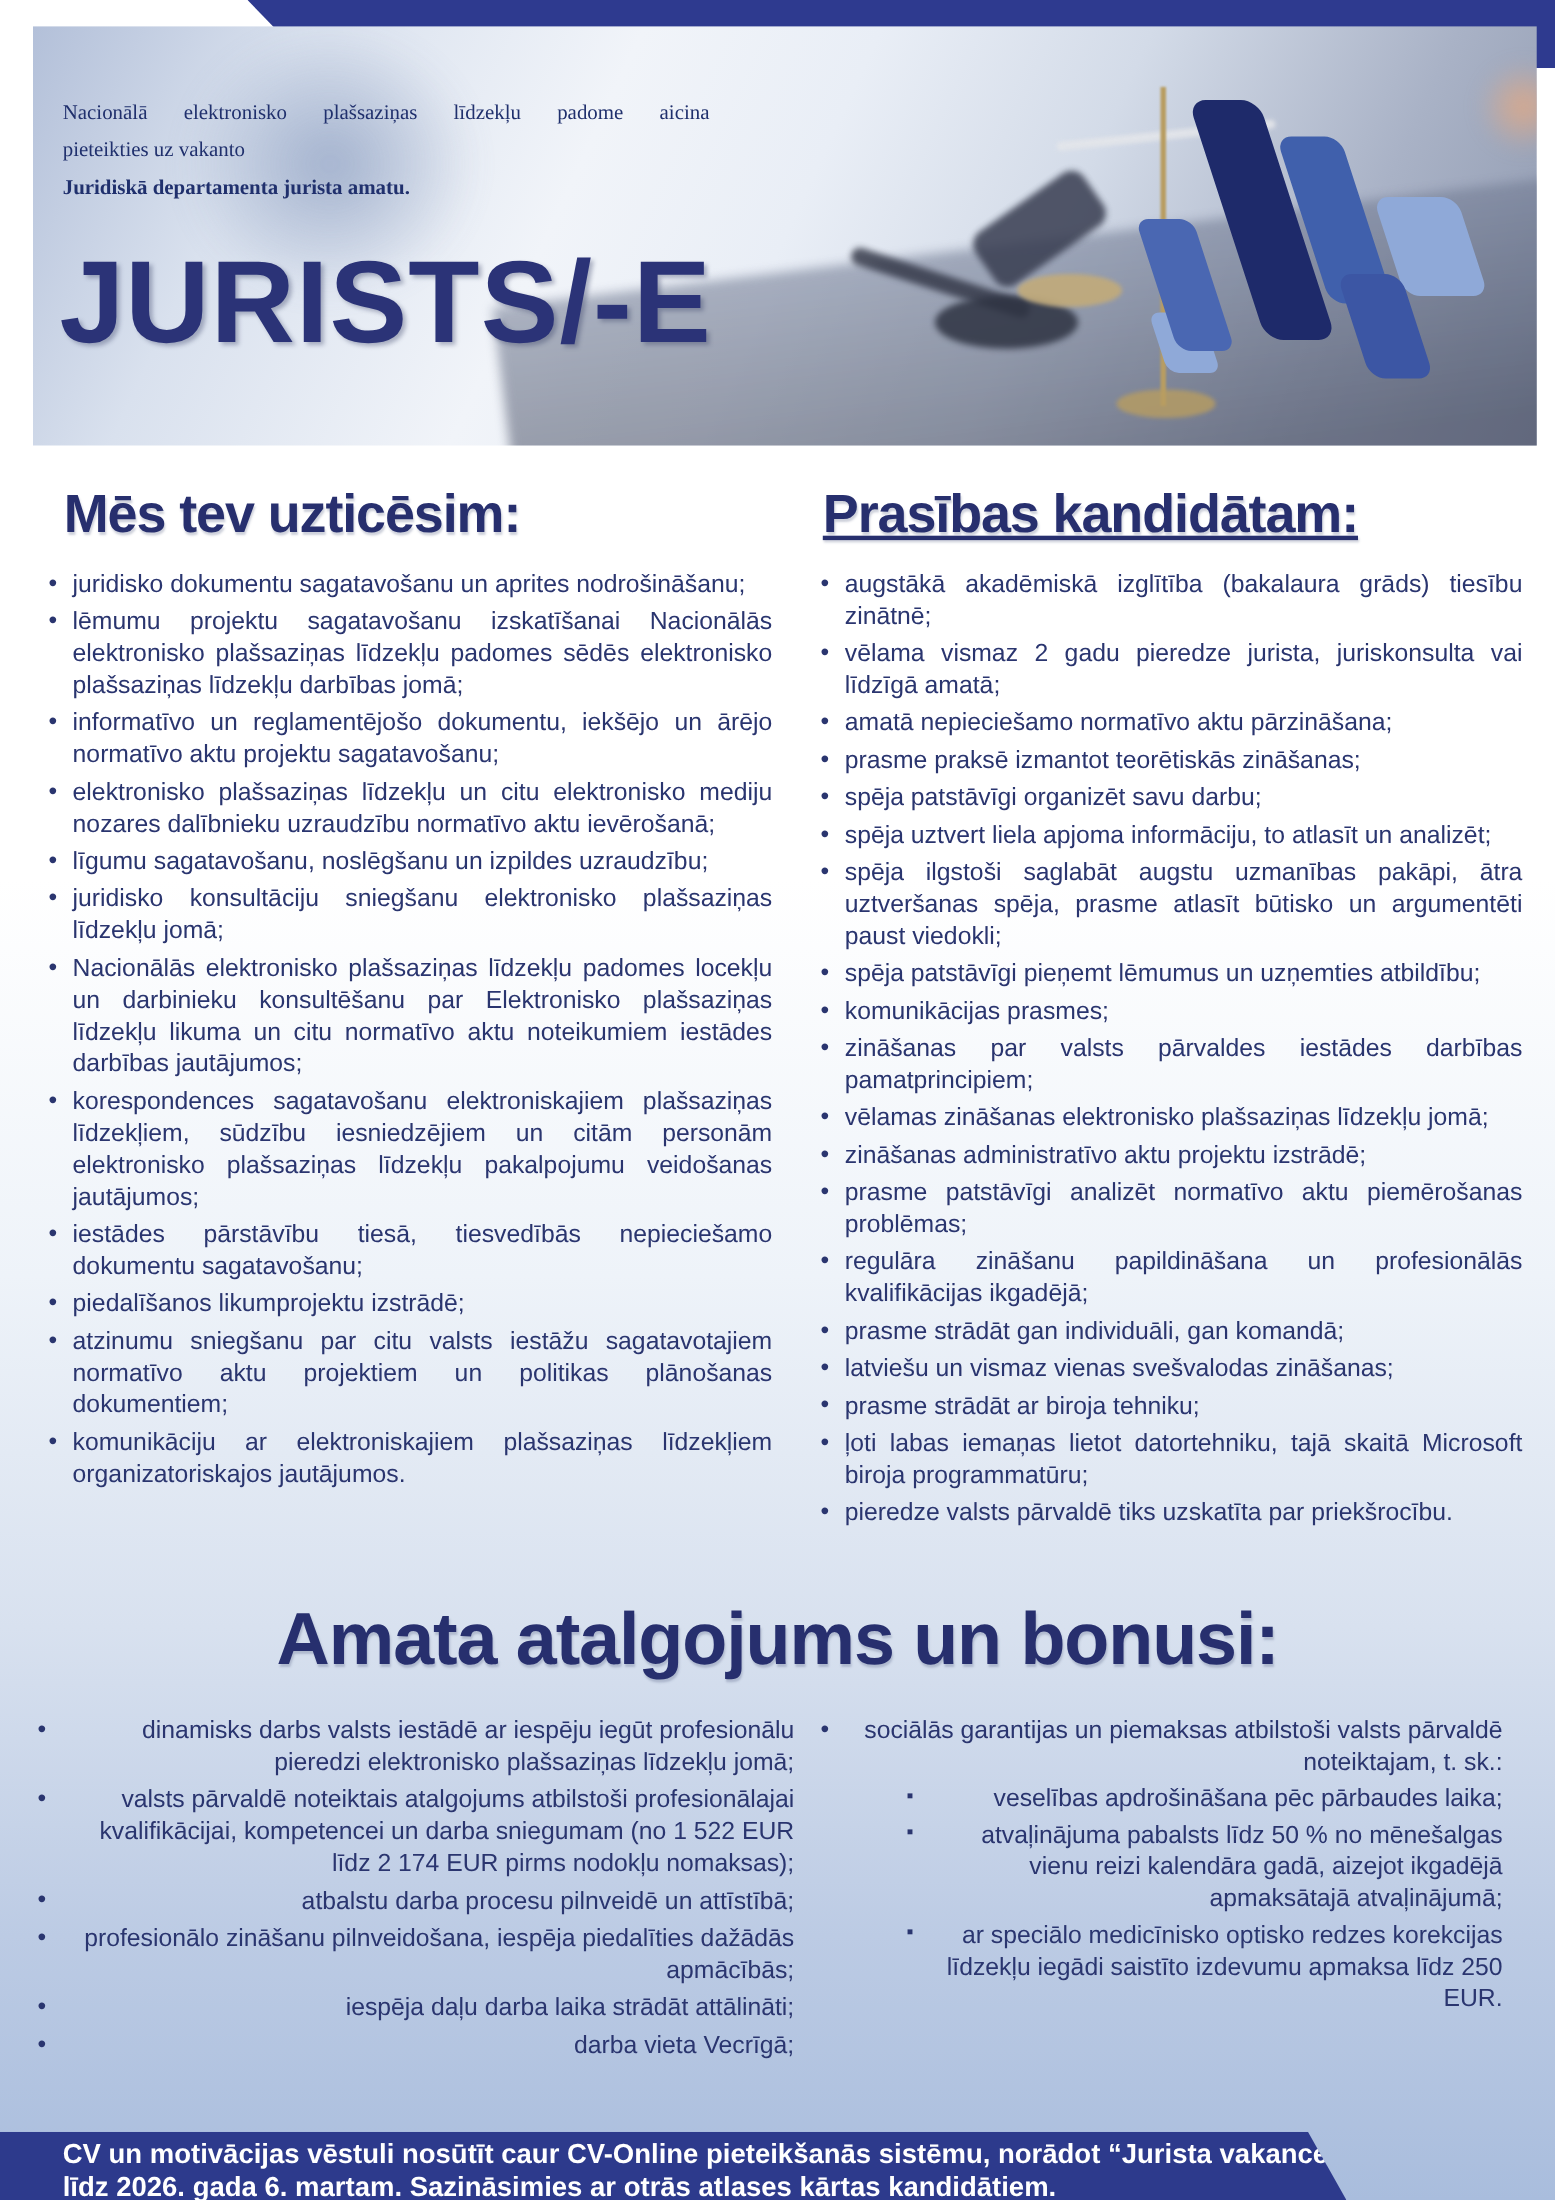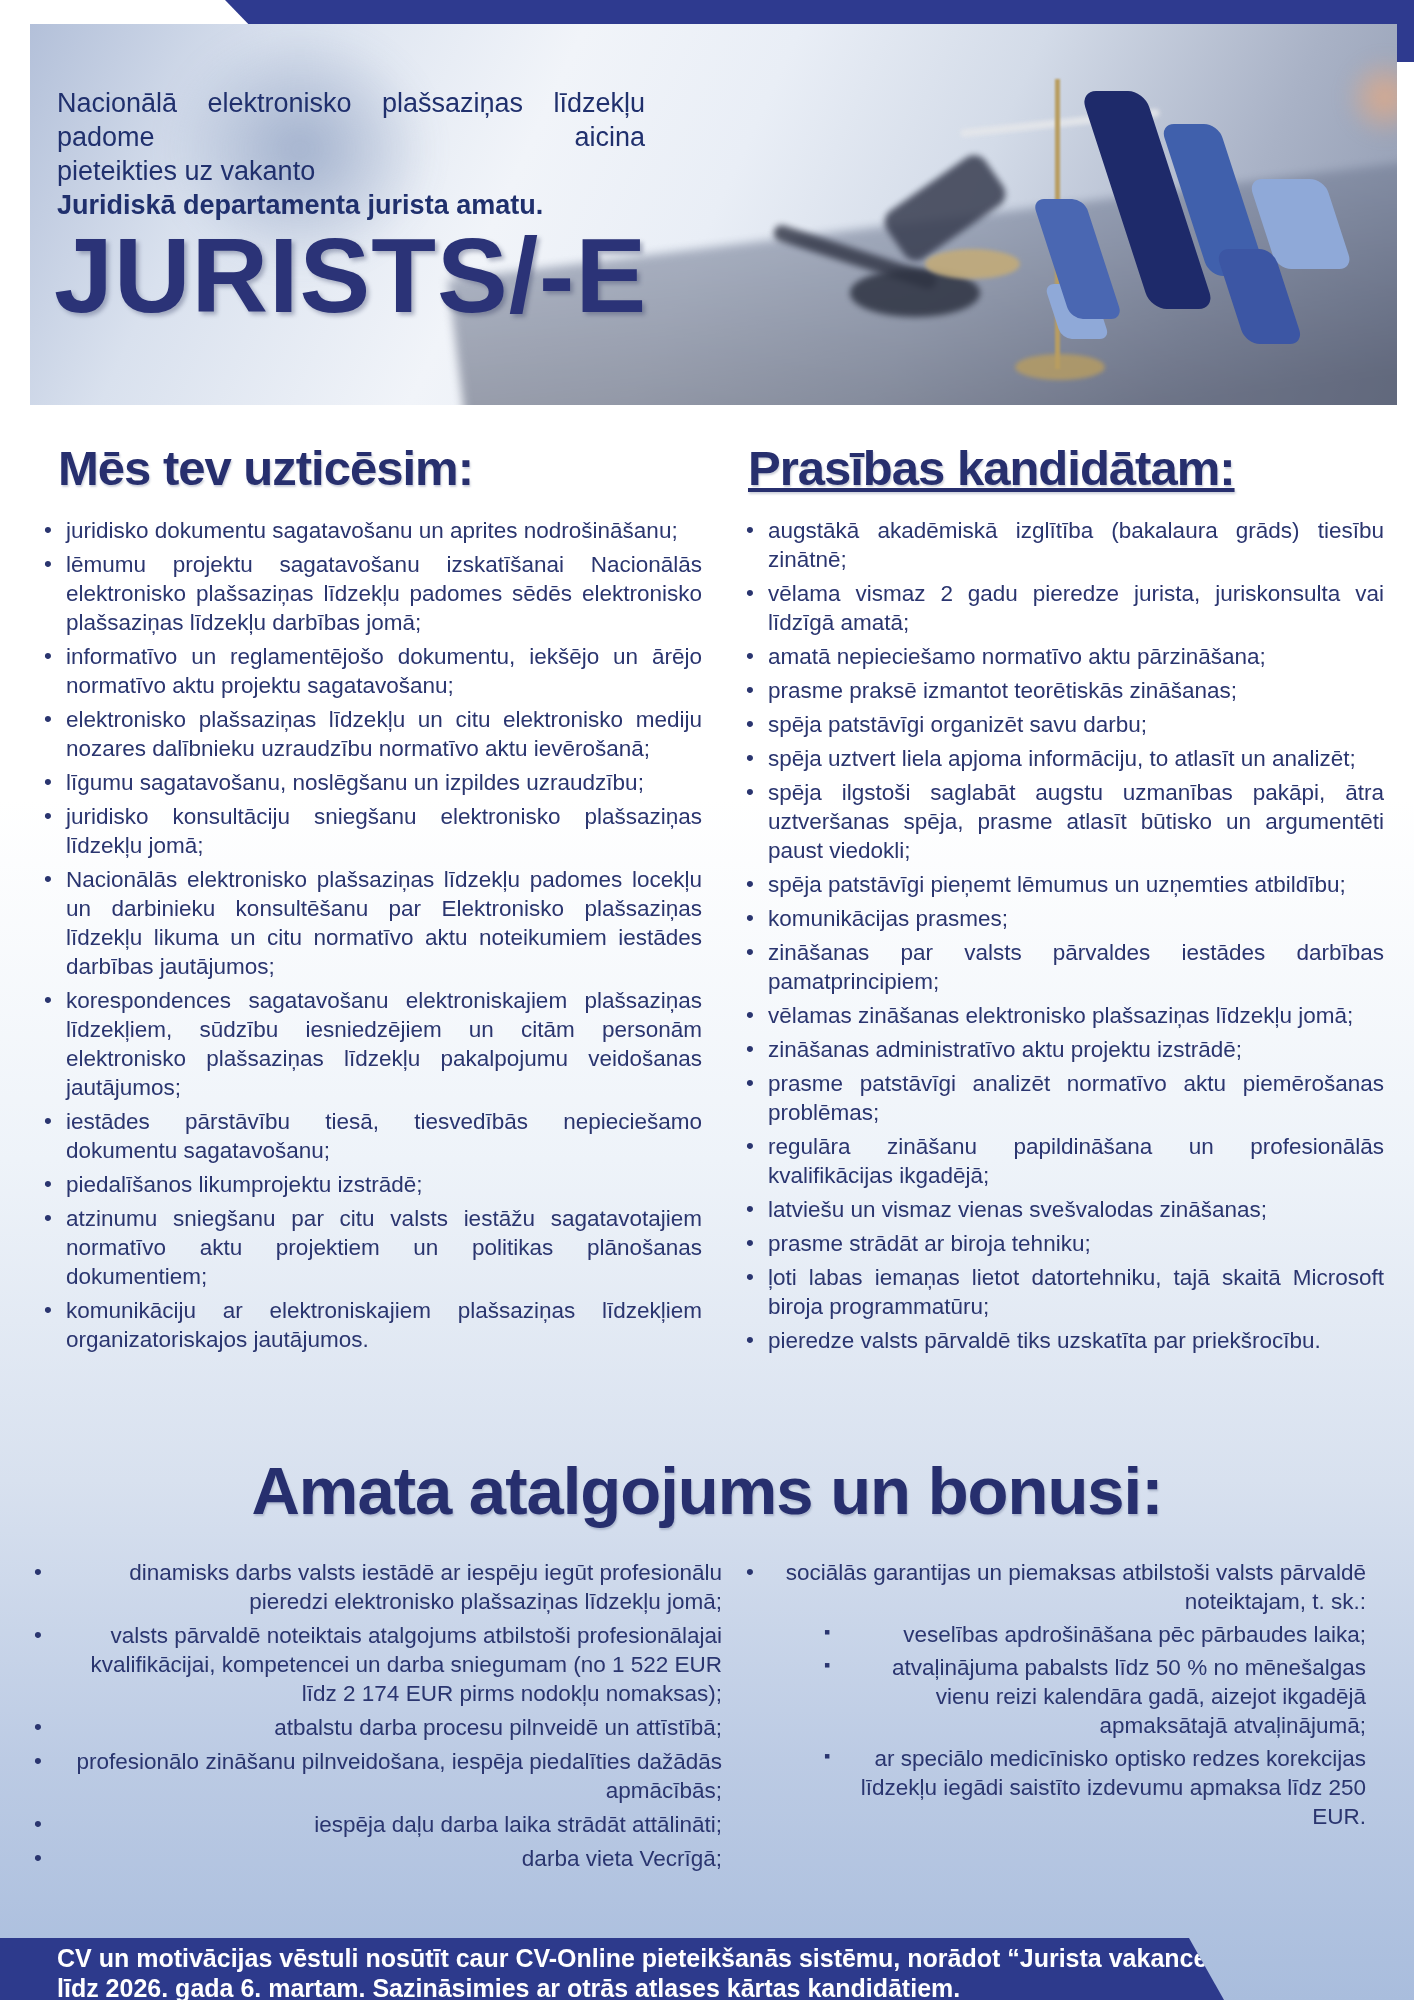--- a/index.html
+++ b/index.html
@@ -35,21 +35,21 @@
   
   .logo { position:absolute; left:980px; top:55px; width:380px; height:270px; }
   .logo .bar { position:absolute; transform:skewX(18deg); transform-origin:top left; }
   .b1 { left:70px; top:12px; width:64px; height:218px; border-radius:16px; background:#1e2a6a; z-index:3; }
   .b2 { left:150px; top:45px; width:58px; height:152px; border-radius:14px; background:#4060ac; z-index:2; }
   .b3 { left:238px; top:100px; width:76px; height:90px; border-radius:14px; background:#8fa9d8; z-index:1; }
   .b4 { left:205px; top:170px; width:58px; height:95px; border-radius:14px; background:#3c56a4; z-index:2; }
   .b5 { left:22px; top:120px; width:52px; height:120px; border-radius:12px; background:#4a67b2; z-index:2; }
   .b6 { left:34px; top:205px; width:48px; height:55px; border-radius:10px; background:#8fa9d8; z-index:1; }
   
-  .hero-text { position:absolute; left:27px; top:62px; width:588px; color:#20306d; font-size:27px; }
+  .hero-text { position:absolute; left:27px; top:62px; width:588px; color:#20306d; font-size:19px;font-family:Liberation Serif, serif; }
   .hero-line1 { text-align:justify; text-align-last:justify; line-height:34px; }
   .hero-line2 { line-height:34px; }
   .hero-line3 { line-height:34px; font-weight:bold; }
   .hero-title {
     position:absolute; left:24px; top:198px;
     font-size:106px; font-weight:bold; color:#2b3377; letter-spacing:1px;
     text-shadow:3px 3px 4px rgba(45,55,95,.35);
     line-height:1;
   }
   
@@ -149,20 +149,21 @@
         <li>spēja patstāvīgi organizēt savu darbu;</li>
         <li>spēja uztvert liela apjoma informāciju, to atlasīt un analizēt;</li>
         <li>spēja ilgstoši saglabāt augstu uzmanības pakāpi, ātra uztveršanas spēja, prasme atlasīt būtisko un argumentēti paust viedokli;</li>
         <li>spēja patstāvīgi pieņemt lēmumus un uzņemties atbildību;</li>
         <li>komunikācijas prasmes;</li>
         <li>zināšanas par valsts pārvaldes iestādes darbības pamatprincipiem;</li>
         <li>vēlamas zināšanas elektronisko plašsaziņas līdzekļu jomā;</li>
         <li>zināšanas administratīvo aktu projektu izstrādē;</li>
         <li>prasme patstāvīgi analizēt normatīvo aktu piemērošanas problēmas;</li>
         <li>regulāra zināšanu papildināšana un profesionālās kvalifikācijas ikgadējā;</li>
+        <li>prasme strādāt gan individuāli, gan komandā;</li>
         <li>latviešu un vismaz vienas svešvalodas zināšanas;</li>
         <li>prasme strādāt ar biroja tehniku;</li>
         <li>ļoti labas iemaņas lietot datortehniku, tajā skaitā Microsoft biroja programmatūru;</li>
         <li>pieredze valsts pārvaldē tiks uzskatīta par priekšrocību.</li>
       </ul>
   </section>
 
   <h2 class="bonus-h">Amata atalgojums un bonusi:</h2>
 
   <section class="bonus-left">

